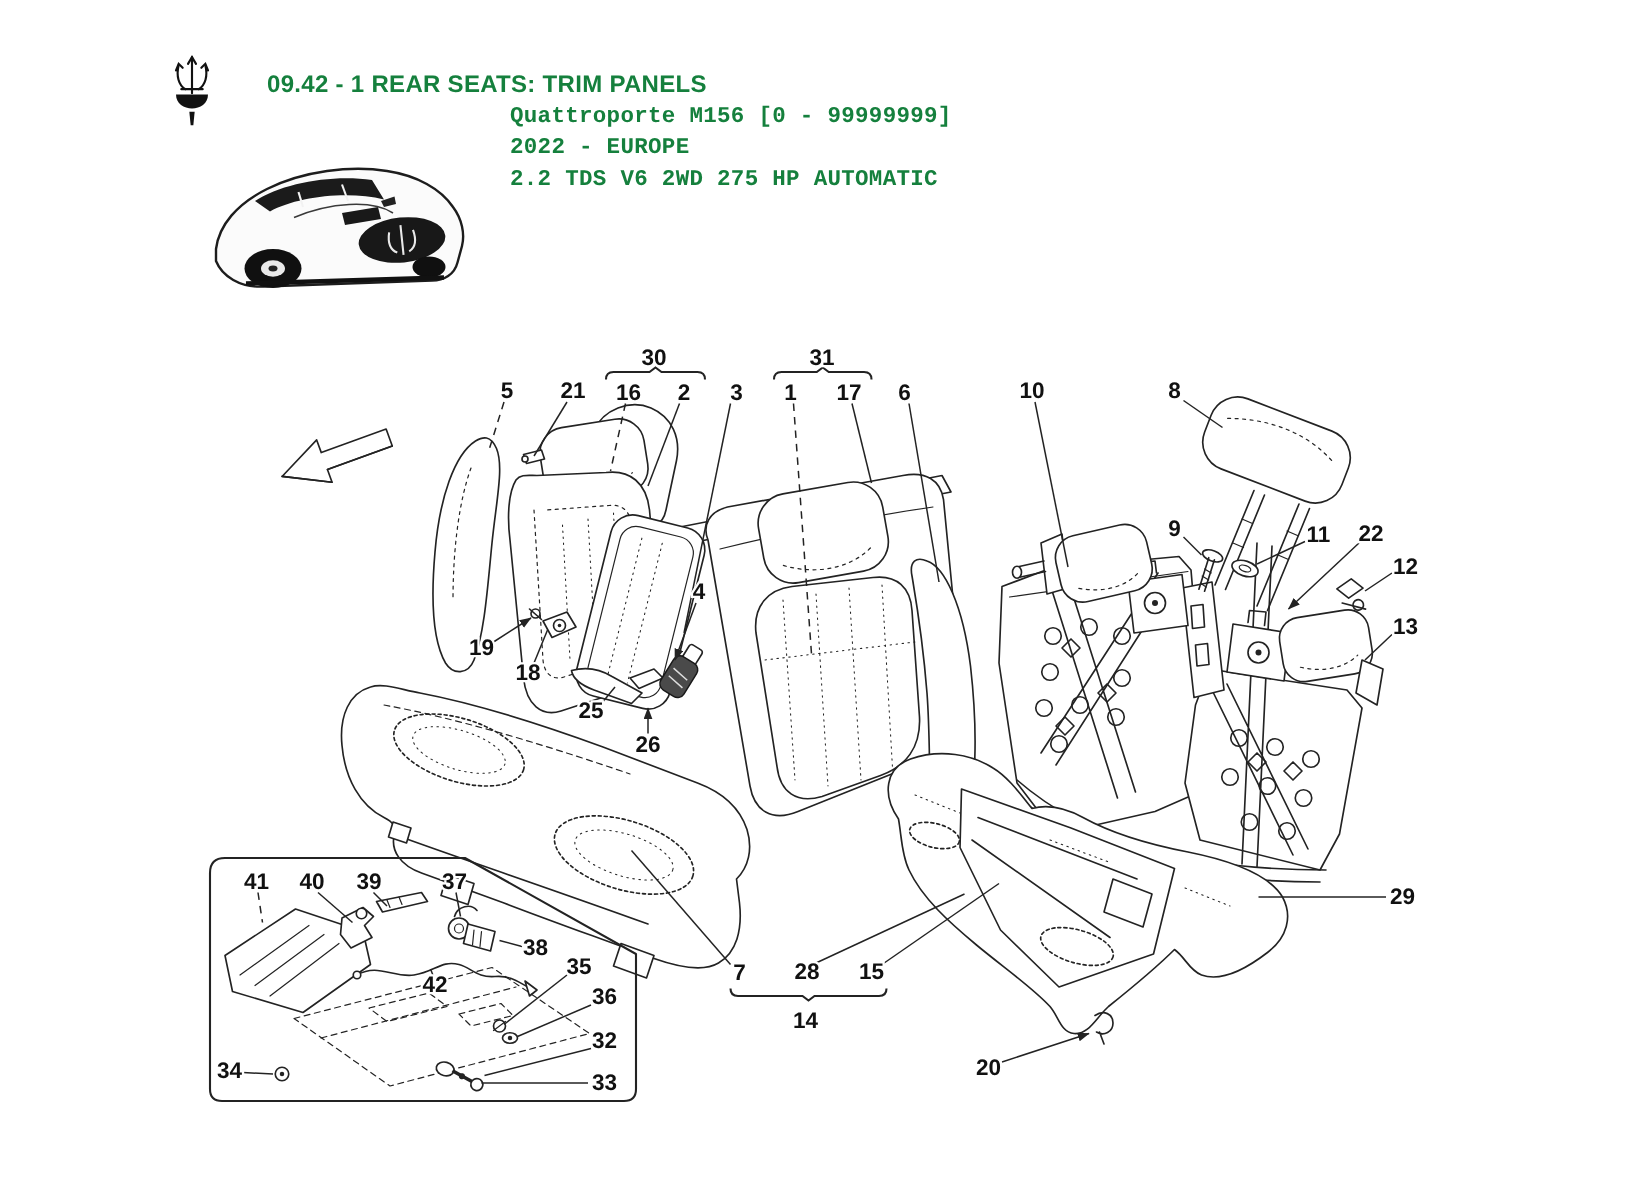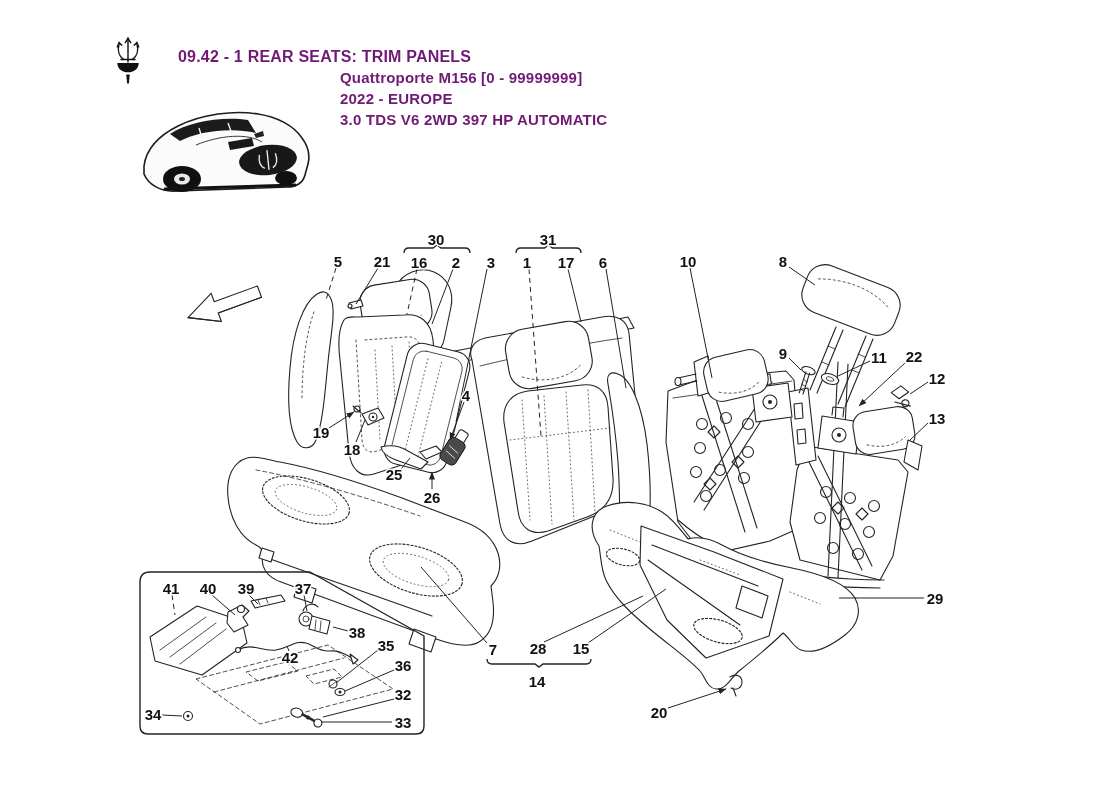--- a/index.html
+++ b/index.html
@@ -1,24 +1,24 @@
 <!DOCTYPE html>
 <html><head>
 <meta charset="utf-8">
 <style>
   html,body{margin:0;padding:0;background:#ffffff;}
   .page{position:relative;width:1100px;height:800px;background:#fff;overflow:hidden;
-        font-family:"Liberation Sans",sans-serif;color:#701a75;}
+        font-family:"Liberation Sans",sans-serif;color:#15803d;}
   
   .brand-logo{position:absolute;left:112px;top:34px;width:32px;height:58px;}
   .vehicle-thumb{position:absolute;left:136px;top:104px;width:178px;height:98px;}
   .title-block{position:absolute;left:178px;top:46px;line-height:21px;white-space:nowrap;}
   .title-block .ln{font-size:15px;font-weight:700;letter-spacing:.2px;}
   .title-block .ln1{font-size:16px;}
-  .title-block .indent{padding-left:162px;}
+  .title-block .indent{padding-left:162px;font-family:Liberation Mono, monospace;}
   
   .diagram-svg{position:absolute;left:0;top:0;width:1100px;height:800px;}
   .diagram-svg path,.diagram-svg rect,.diagram-svg circle,.diagram-svg ellipse,.diagram-svg line
       {vector-effect:non-scaling-stroke;}
   .ink{stroke:#232323;fill:none;stroke-width:1.1;stroke-linecap:round;stroke-linejoin:round;}
   .inkf{stroke:#232323;fill:#ffffff;stroke-width:1.1;stroke-linejoin:round;}
   .thin{stroke-width:.8;}
   .thick{stroke-width:1.4;}
   .seam{stroke-dasharray:2,3;stroke-width:.8;}
   .stitch{stroke-dasharray:1,3;stroke-width:.7;}
@@ -69,21 +69,21 @@
     </svg>
   </div>
 
   <div class="title-block">
     <div class="ln ln1">
       <span>09.42 - 1</span>
       <span>REAR SEATS: TRIM PANELS</span>
     </div>
     <div class="ln indent">Quattroporte M156 [0 - 99999999]</div>
     <div class="ln indent">2022 - EUROPE</div>
-    <div class="ln indent">3.0 TDS V6 2WD 397 HP AUTOMATIC</div>
+    <div class="ln indent">2.2 TDS V6 2WD 275 HP AUTOMATIC</div>
   </div>
 
   <svg class="diagram-svg" viewBox="0 0 1100 800">
     <defs>
       <marker id="arrowhead" markerWidth="9" markerHeight="8" refX="7.5" refY="3" orient="auto">
         <path d="M0,0 L8,3 L0,6 Z" fill="#232323"></path>
       </marker>
     </defs>
 
     <g transform="translate(220,306) rotate(160)">

